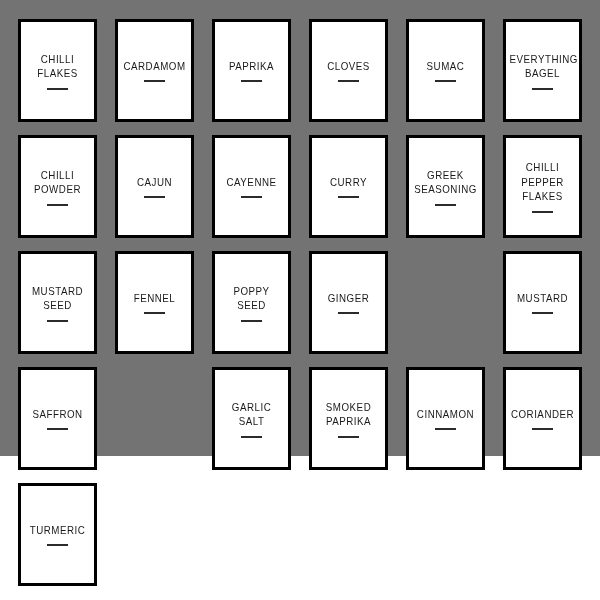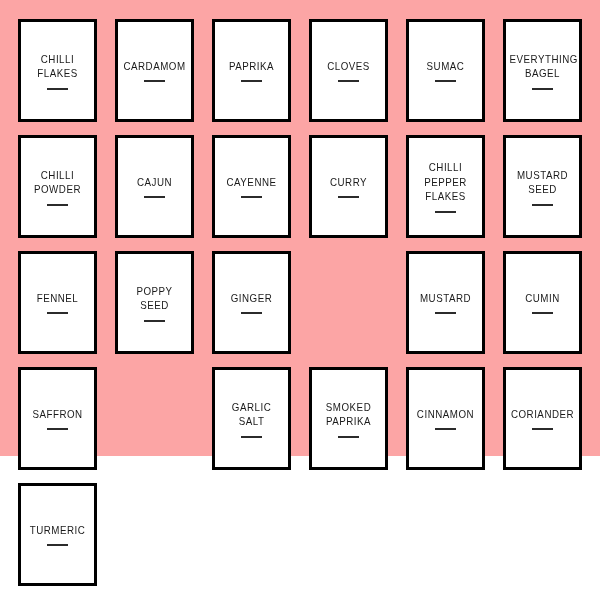--- a/index.html
+++ b/index.html
@@ -12,21 +12,21 @@
     width: 600px;
     height: 600px;
     overflow: hidden;
     font-family: "Liberation Sans", sans-serif;
   }
 
   #sheet {
     position: relative;
     width: 600px;
     height: 456px;
-    background: #fca5a5;
+    background: #737373;
   }
 
   
   #label-grid {
     position: absolute;
     left: 18px;
     top: 19px;
     display: grid;
     grid-template-columns: repeat(6, 79px);
     grid-template-rows: repeat(5, 103px);
@@ -119,20 +119,25 @@
       </div>
       <div class="label-card">
         <span class="label-text">CAYENNE</span>
         <span class="label-rule"></span>
       </div>
       <div class="label-card">
         <span class="label-text">CURRY</span>
         <span class="label-rule"></span>
       </div>
       <div class="label-card">
+        <span class="label-text">GREEK
+SEASONING</span>
+        <span class="label-rule"></span>
+      </div>
+      <div class="label-card">
         <span class="label-text">CHILLI
 PEPPER
 FLAKES</span>
         <span class="label-rule"></span>
       </div>
       <div class="label-card">
         <span class="label-text">MUSTARD
 SEED</span>
         <span class="label-rule"></span>
       </div>
@@ -145,24 +150,20 @@
 SEED</span>
         <span class="label-rule"></span>
       </div>
       <div class="label-card">
         <span class="label-text">GINGER</span>
         <span class="label-rule"></span>
       </div>
       <div class="label-card is-empty"></div>
       <div class="label-card">
         <span class="label-text">MUSTARD</span>
-        <span class="label-rule"></span>
-      </div>
-      <div class="label-card">
-        <span class="label-text">CUMIN</span>
         <span class="label-rule"></span>
       </div>
       <div class="label-card">
         <span class="label-text">SAFFRON</span>
         <span class="label-rule"></span>
       </div>
       <div class="label-card is-empty"></div>
       <div class="label-card">
         <span class="label-text">GARLIC
 SALT</span>

